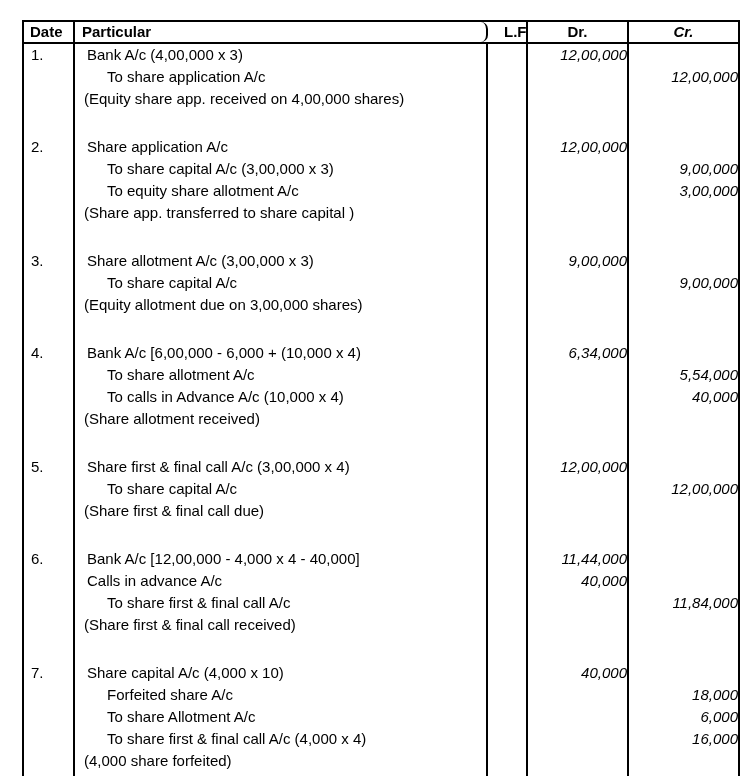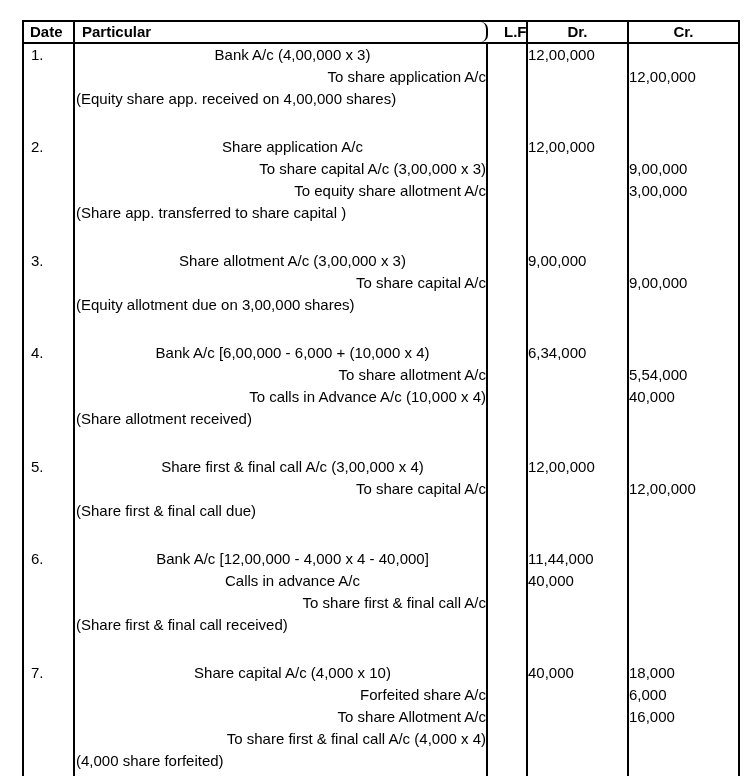--- a/index.html
+++ b/index.html
@@ -45,44 +45,44 @@
     height: 20px;
     line-height: 20px;
     white-space: nowrap;
     overflow: hidden;
   }
   .hrow > div:last-child { border-right: none; }
   .h-date { padding-left: 6px; }
   .h-part { padding-left: 7px; border-radius: 7px; }
   .h-lf   { padding-left: 16px; }
   .h-dr   { text-align: center; }
-  .h-cr   { text-align: center; }
+  .h-cr   { text-align: center; font-style: italic; }
   .tbody {
     flex: 1 1 auto;
     display: grid;
     grid-template-columns: 51px 413px 40px 101px 1fr;
   }
   .tbody > .col {
     border-right: 2px solid #000;
     overflow: hidden;
   }
   .tbody > .col:last-child { border-right: none; }
   .line {
     height: 22px;
     line-height: 22px;
     font-size: 15px;
     white-space: nowrap;
     overflow: hidden;
   }
   .gap { height: 26px; }
   .col-date .line { padding-left: 7px; }
-  .indent-main      { padding-left: 24px; text-align: center; }
-  .indent-to        { padding-left: 2px; text-align: right; }
-  .indent-narration { padding-left: 1px; }
-  .col-dr .line, .col-cr .line { text-align: left; }
+  .indent-main      { padding-left: 12px; }
+  .indent-to        { padding-left: 32px; }
+  .indent-narration { padding-left: 9px; }
+  .col-dr .line, .col-cr .line { text-align: right; font-style: italic; }
 </style>
 </head>
 <body>
 
 <div class="page">
   <div class="journal">
     <div class="hrow">
       <div class="h-date">Date</div>
       <div class="h-part">Particular</div>
       <div class="h-lf">L.F</div>
@@ -244,20 +244,21 @@
           <div class="line">5,54,000</div>
           <div class="line">40,000</div>
           <div class="line"></div>
           <div class="gap"></div>
           <div class="line"></div>
           <div class="line">12,00,000</div>
           <div class="line"></div>
           <div class="gap"></div>
           <div class="line"></div>
           <div class="line"></div>
+          <div class="line">11,84,000</div>
           <div class="line"></div>
           <div class="gap"></div>
           <div class="line"></div>
           <div class="line">18,000</div>
           <div class="line">6,000</div>
           <div class="line">16,000</div>
           <div class="line"></div>
         </div>
     </div>
   </div>

